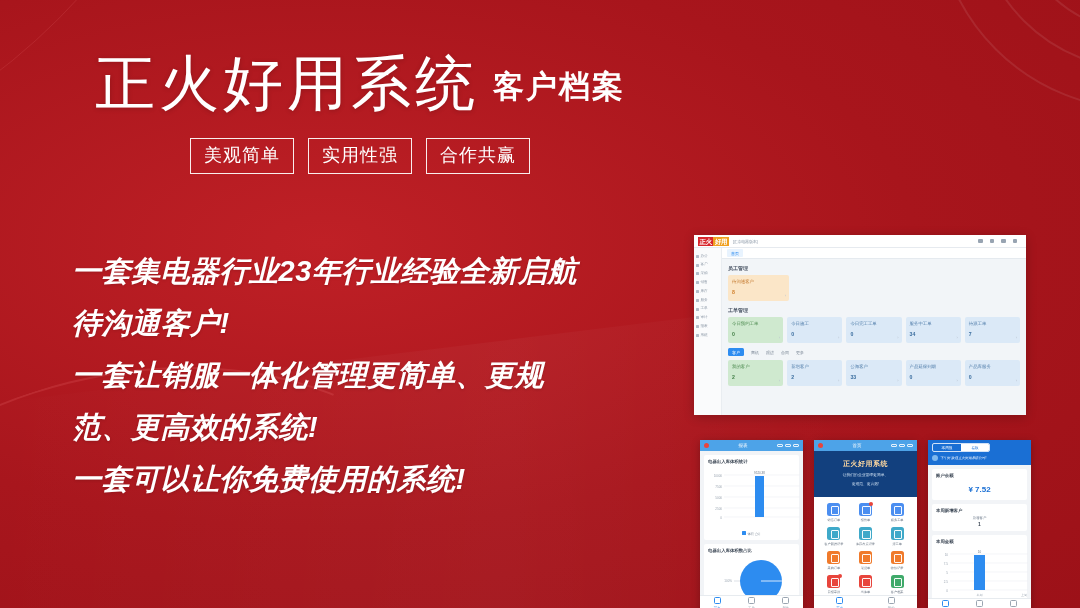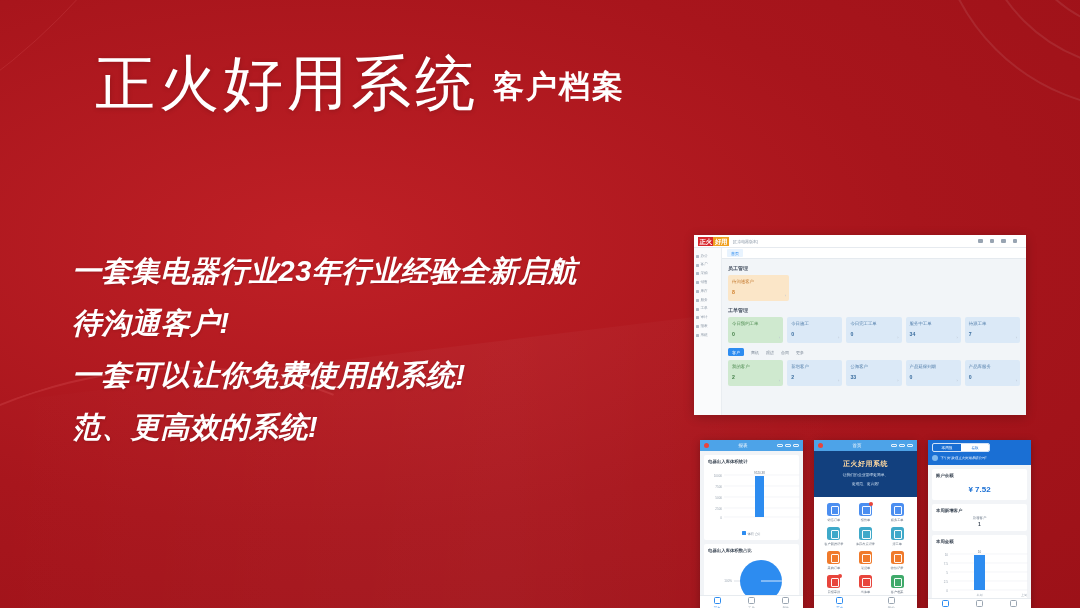--- a/index.html
+++ b/index.html
@@ -186,27 +186,33 @@
     <div class="ring" style="width:410px;height:410px"></div>
   </div>
   <div class="bottom-arc"></div>
   <div class="sheen"></div>
 
   <div class="header">
     <div class="title-row">
       <div class="title-main">正火好用系统</div>
       <div class="title-sub">客户档案</div>
     </div>
+    <div class="tags">
+      <div class="tag">美观简单</div>
+      <div class="tag">实用性强</div>
+      <div class="tag">合作共赢</div>
+    </div>
   </div>
 
   <div class="copy">
     <p>一套集电器行业23年行业经验全新启航</p>
     <p>待沟通客户!</p>
+    <p>一套让销服一体化管理更简单、更规</p>
+    <p>范、更高效的系统!</p>
     <p>一套可以让你免费使用的系统!</p>
-    <p>范、更高效的系统!</p>
   </div>
 
   <div class="desktop">
     <div class="dt-topbar">
       <div class="dt-logo">
         <span class="a">正火</span>
         <span class="b">好用</span>
       </div>
       <div class="dt-sys">[正泰电器版本]</div>
       <div class="dt-icons">

